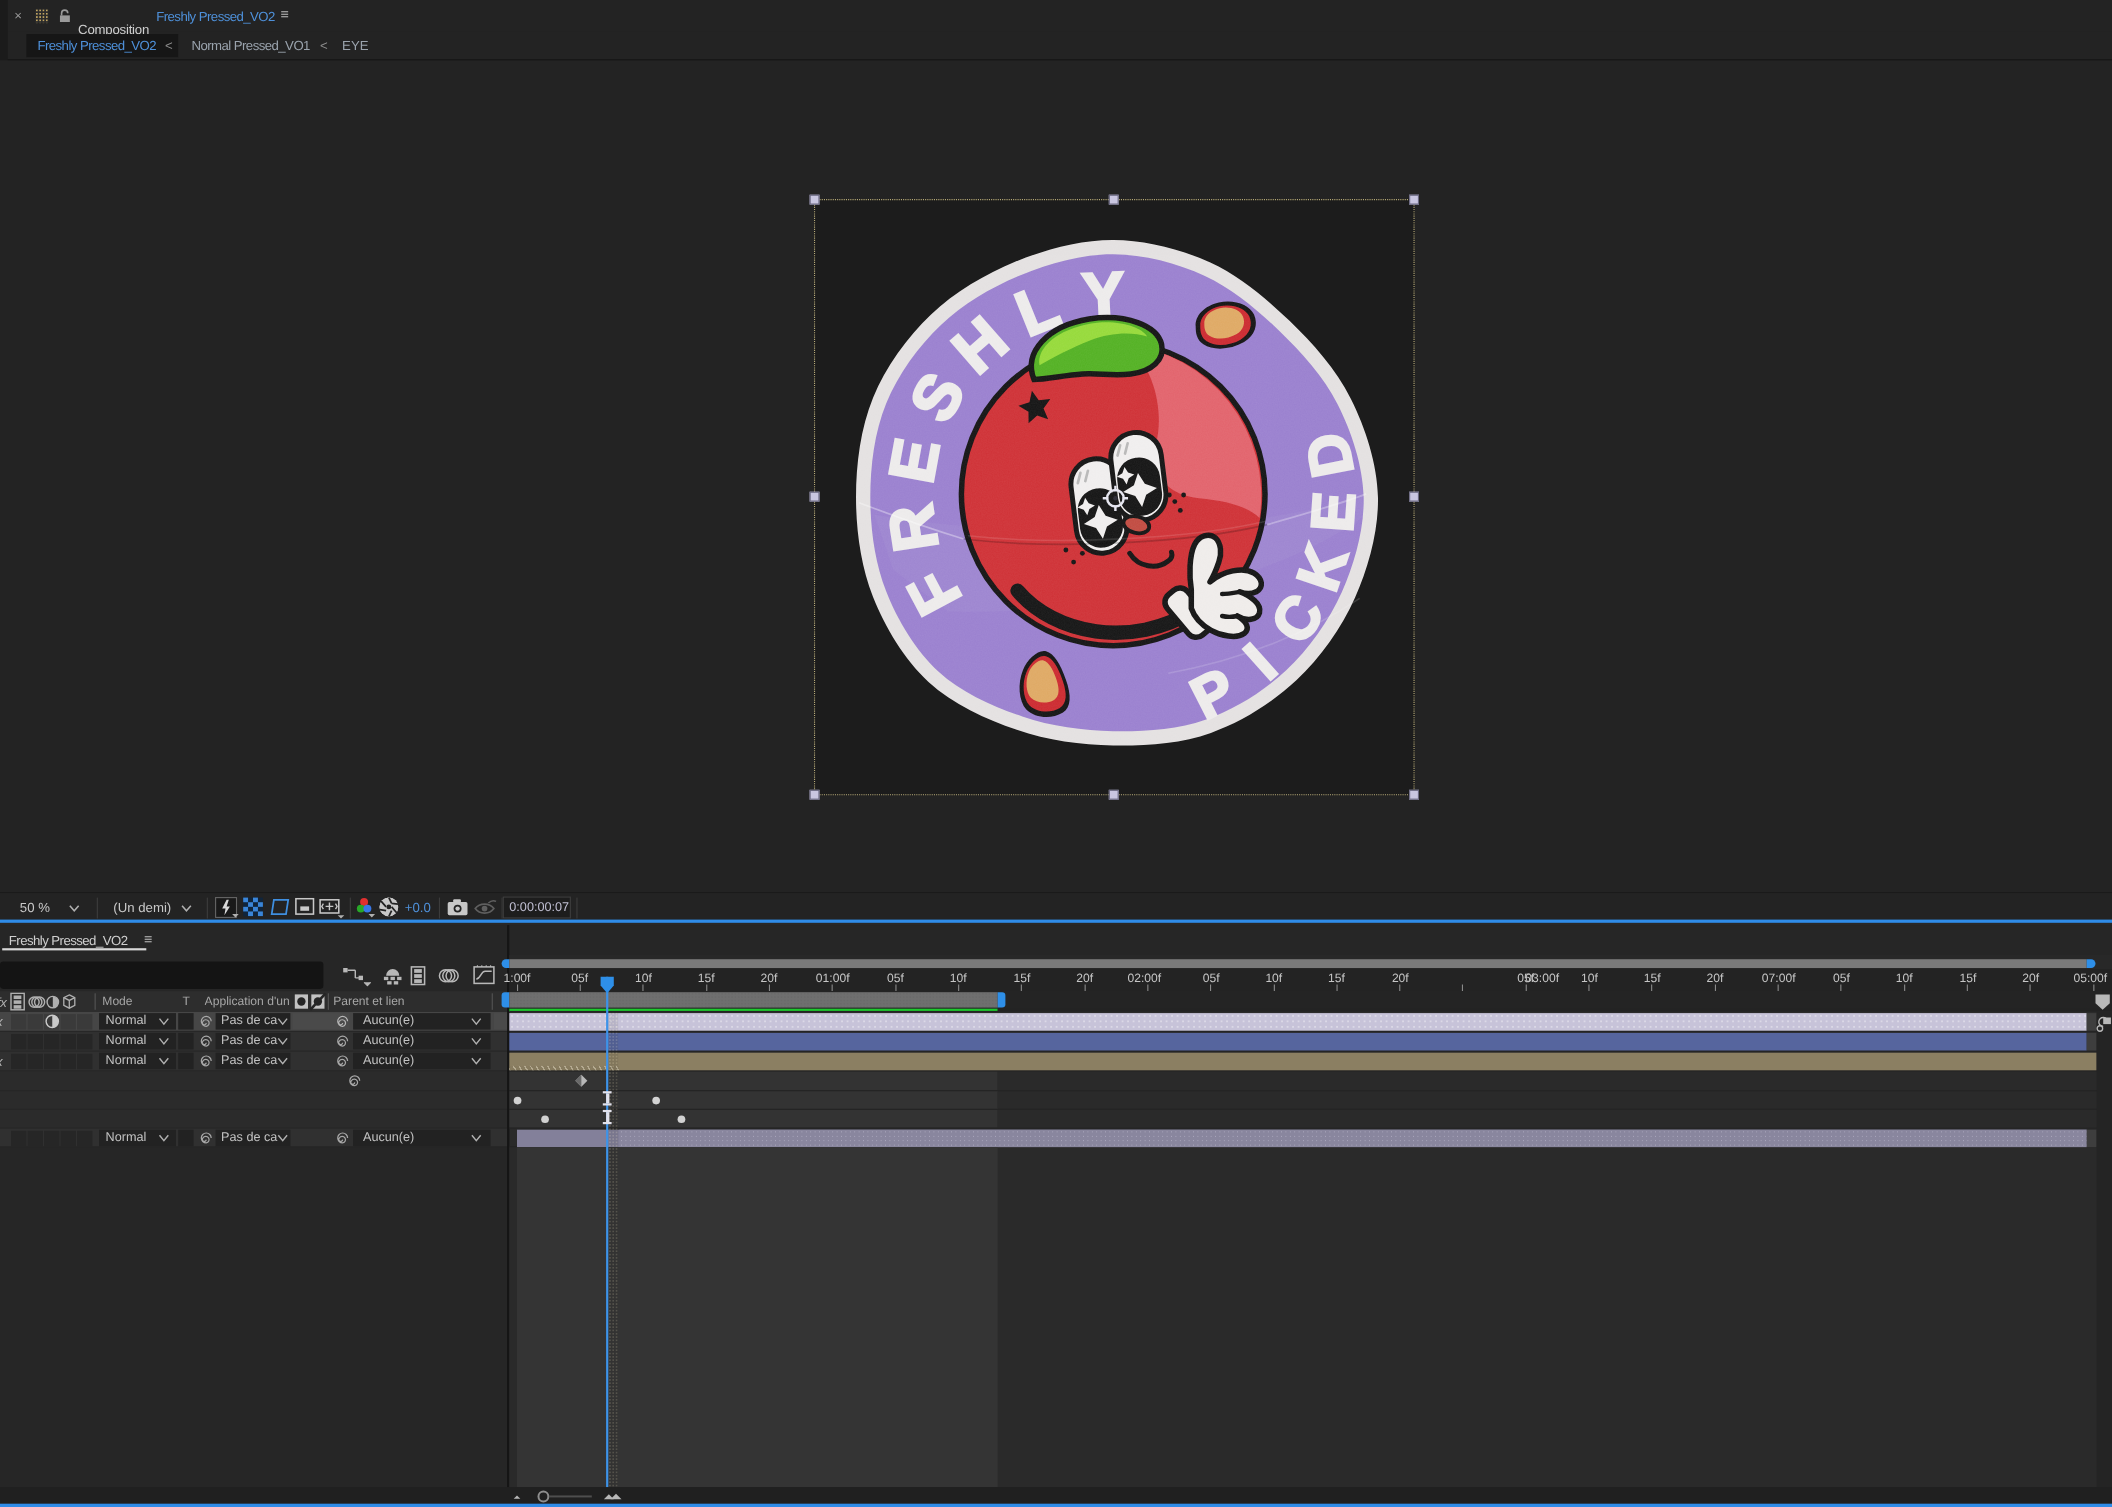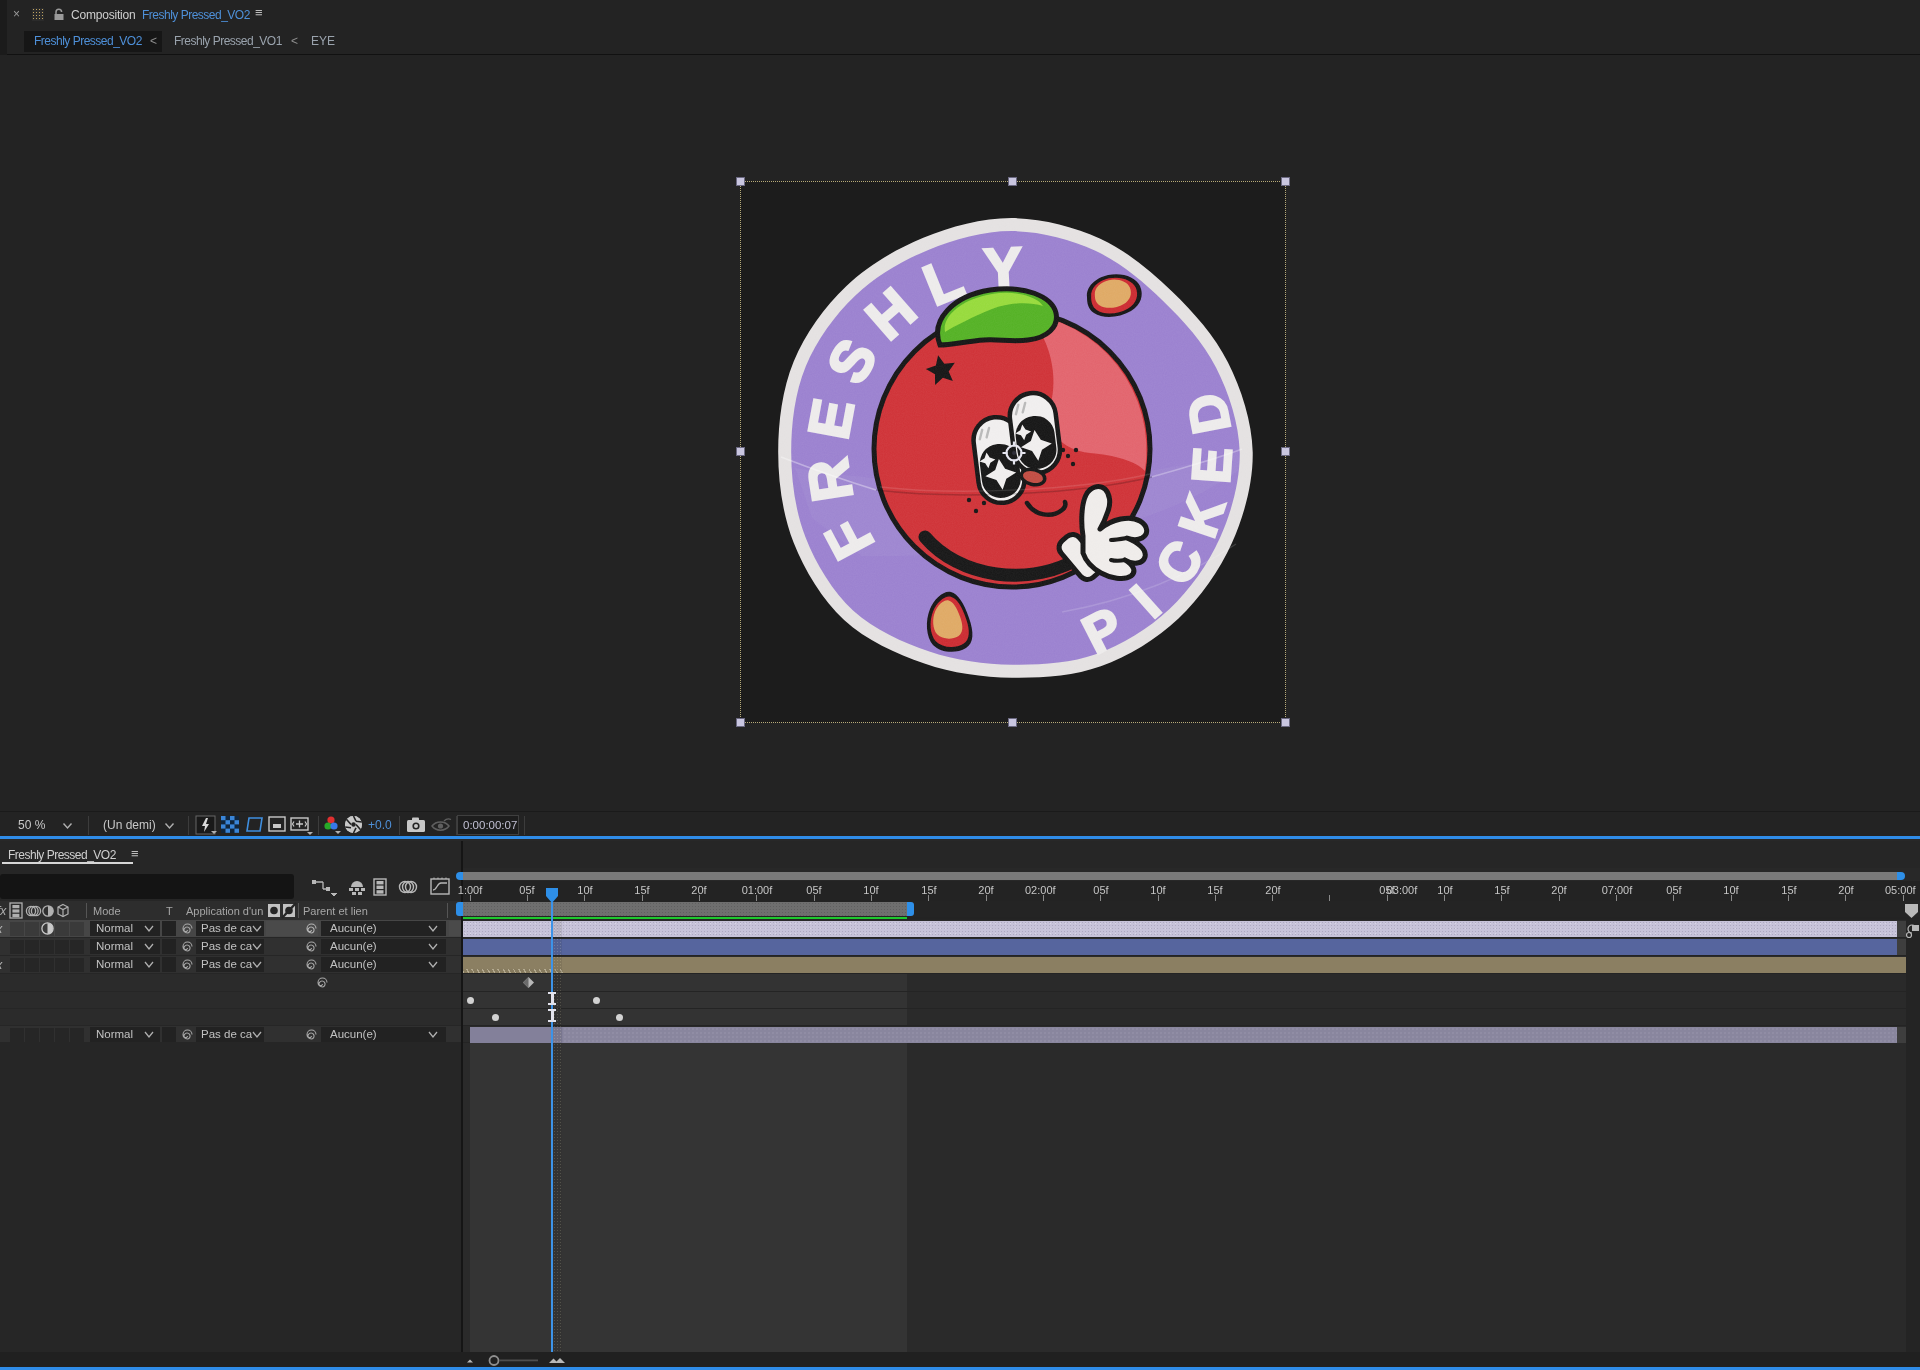--- a/index.html
+++ b/index.html
@@ -16,28 +16,28 @@
 
   <div class="abs" style="left:0;top:0;width:1920px;height:29px;background:#232323;"></div>
   <div class="abs" style="left:0;top:0;width:7px;height:55px;background:#1b1b1b;"></div>
   <div class="txt" style="left:13px;top:7px;font-size:12px;color:#9a9a9a;">×</div>
   <div class="abs" style="left:32px;top:8px;width:12px;height:13px;background:#2b2b2b;background-image:radial-gradient(#bfa360 34%, transparent 40%);background-size:3px 3px;"></div>
 
   <svg class="abs" style="left:53px;top:8px;" width="12" height="13" viewBox="0 0 12 13">
     <rect x="1.5" y="6" width="9" height="6" fill="#9a9a9a"></rect>
     <path d="M3 6 V4 A2.8 2.8 0 0 1 8.6 4" fill="none" stroke="#9a9a9a" stroke-width="1.5"></path>
   </svg>
-  <div class="txt" style="left:71px;top:8px;font-size:12px;letter-spacing:-0.2px;color:#cfcfcf;">Composition</div>
+  <div class="txt" style="left:71px;top:20px;font-size:12px;letter-spacing:-0.2px;color:#cfcfcf;">Composition</div>
   <div class="txt" style="left:142px;top:8px;font-size:12px;letter-spacing:-0.5px;color:#4e90d9;">Freshly Pressed_VO2</div>
   <div class="txt" style="left:255px;top:5px;font-size:13px;color:#bdbdbd;">≡</div>
 
   <div class="abs" style="left:24px;top:31px;width:138px;height:21px;background:#161616;"></div>
   <div class="txt" style="left:34px;top:34px;font-size:12px;letter-spacing:-0.5px;color:#4e90d9;">Freshly Pressed_VO2</div>
   <div class="txt" style="left:150px;top:34px;font-size:12px;color:#8f8f8f;">&lt;</div>
-  <div class="txt" style="left:174px;top:34px;font-size:12px;letter-spacing:-0.5px;color:#9aa3ad;">Freshly Pressed_VO1</div>
+  <div class="txt" style="left:174px;top:34px;font-size:12px;letter-spacing:-0.5px;color:#9aa3ad;">Normal Pressed_VO1</div>
   <div class="txt" style="left:291px;top:34px;font-size:12px;color:#8f8f8f;">&lt;</div>
   <div class="txt" style="left:311px;top:34px;font-size:12px;color:#9aa3ad;">EYE</div>
   <div class="abs" style="left:7px;top:54px;width:1913px;height:1px;background:#111;"></div>
 
   <div class="abs" style="left:0;top:55px;width:1920px;height:756px;background:#232323;"></div>
   <div class="abs" style="left:740px;top:181px;width:546px;height:542px;background:#1c1c1c;"></div>
 
   <svg id="sticker" class="abs" style="left:740px;top:181px;" width="546" height="542" viewBox="740 181 546 542">
   <defs>
           <filter id="grain" x="0" y="0" width="100%" height="100%">

